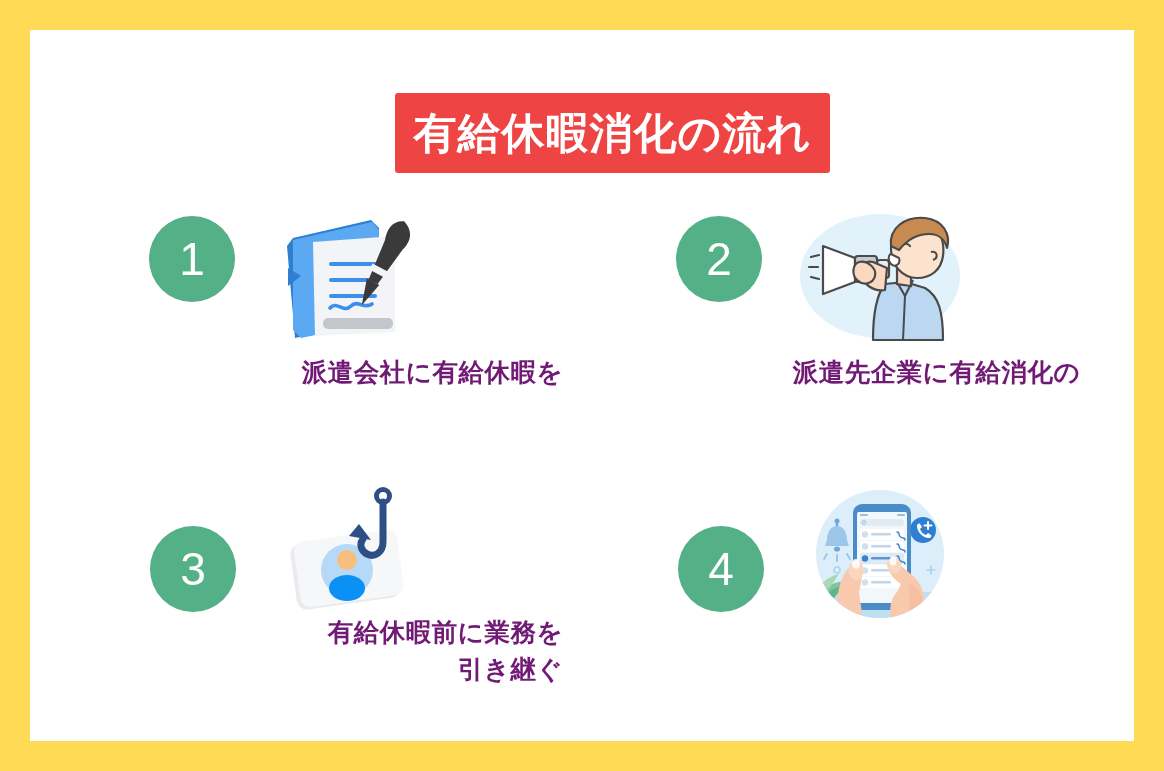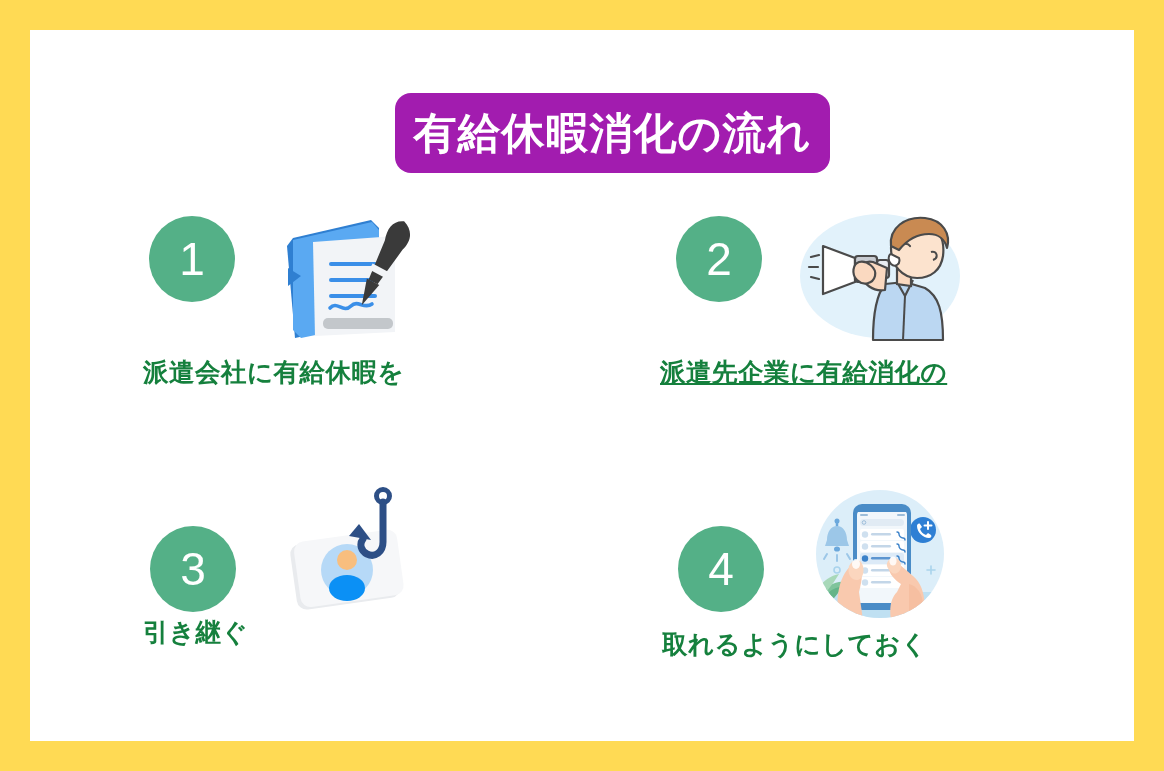--- a/index.html
+++ b/index.html
@@ -29,22 +29,22 @@
     background: #ffffff;
   }
 
   
   .title-badge {
     position: absolute;
     left: 365px;
     top: 63px;
     width: 435px;
     height: 80px;
-    background: #a21caf;
-    border-radius: 16px;
+    background: #ef4444;
+    border-radius: 3px;
     display: flex;
     align-items: center;
     justify-content: center;
     box-sizing: border-box;
   }
   .title-text {
     color: #ffffff;
     font-size: 43px;
     font-weight: bold;
     letter-spacing: 1px;
@@ -73,38 +73,38 @@
     line-height: 1;
   }
   .step-art {
     position: absolute;
     width: 150px;
     height: 140px;
   }
   .step-label {
     position: absolute;
     width: 420px;
-    text-align: left;
-    color: #15803d;
+    text-align: right;
+    color: #701a75;
     font-size: 25.5px;
     font-weight: bold;
     line-height: 1.45;
     letter-spacing: 0.5px;
   }
 
   
   #step1 { left: 0; top: 0; }
   #step1 .step-badge { left: 119px; top: 186px; }
   #step1 .step-art   { left: 245px; top: 180px; }
   #step1 .step-label { left: 113px; top: 324px; }
 
   #step2 { left: 0; top: 0; }
   #step2 .step-badge { left: 646px; top: 186px; }
   #step2 .step-art   { left: 763px; top: 182px; width: 175px; height: 130px; }
-  #step2 .step-label { left: 630px; top: 324px; text-decoration: underline; }
+  #step2 .step-label { left: 630px; top: 324px; }
 
   #step3 { left: 0; top: 0; }
   #step3 .step-badge { left: 120px; top: 496px; }
   #step3 .step-art   { left: 253px; top: 450px; width: 145px; height: 132px; }
   #step3 .step-label { left: 113px; top: 584px; }
 
   #step4 { left: 0; top: 0; }
   #step4 .step-badge { left: 648px; top: 496px; }
   #step4 .step-art   { left: 775px; top: 458px; width: 150px; height: 132px; }
   #step4 .step-label { left: 632px; top: 596px; }
@@ -230,20 +230,21 @@
           <g stroke="#2D4F86" fill="none">
             <circle cx="100" cy="16" r="6.5" stroke-width="5"></circle>
             <path d="M100 22 L100 62 C100 72, 92 78, 84 74 C78 71, 76 64, 80 59" stroke-width="7" stroke-linecap="round"></path>
           </g>
 
           <path d="M76 44 L66 56 L88 60 Z" fill="#2D4F86"></path>
         </svg>
       </div>
 
       <div class="step-label">
+        <div>有給休暇前に業務を</div>
         <div>引き継ぐ</div>
       </div>
     </div>
 
     <div class="step" id="step4">
       <div class="step-badge">
         <span class="step-num">4</span>
       </div>
 
       <div class="step-art">
@@ -331,18 +332,17 @@
 
             <path d="M118 132 C122 112, 118 96, 108 88 L94 76 C90 72, 84 74, 84 80 C84 86, 90 92, 96 96 L92 104 C86 110, 84 120, 86 132 Z" fill="#F9C9AE"></path>
             <path d="M84 72 C88 68, 96 70, 96 78 C96 84, 90 88, 86 84 C82 80, 80 76, 84 72 Z" fill="#FBD6BE"></path>
             <ellipse cx="88" cy="73" rx="3.6" ry="4.6" fill="#FFFFFF" opacity="0.85"></ellipse>
             <path d="M104 96 C112 98, 118 106, 118 118 L118 132 L104 132 Z" fill="#F6BFA1"></path>
           </g>
         </svg>
       </div>
 
       <div class="step-label">
-        <div>取れるようにしておく</div>
       </div>
     </div>
 
   </div>
 </div>
 
 </body></html>

